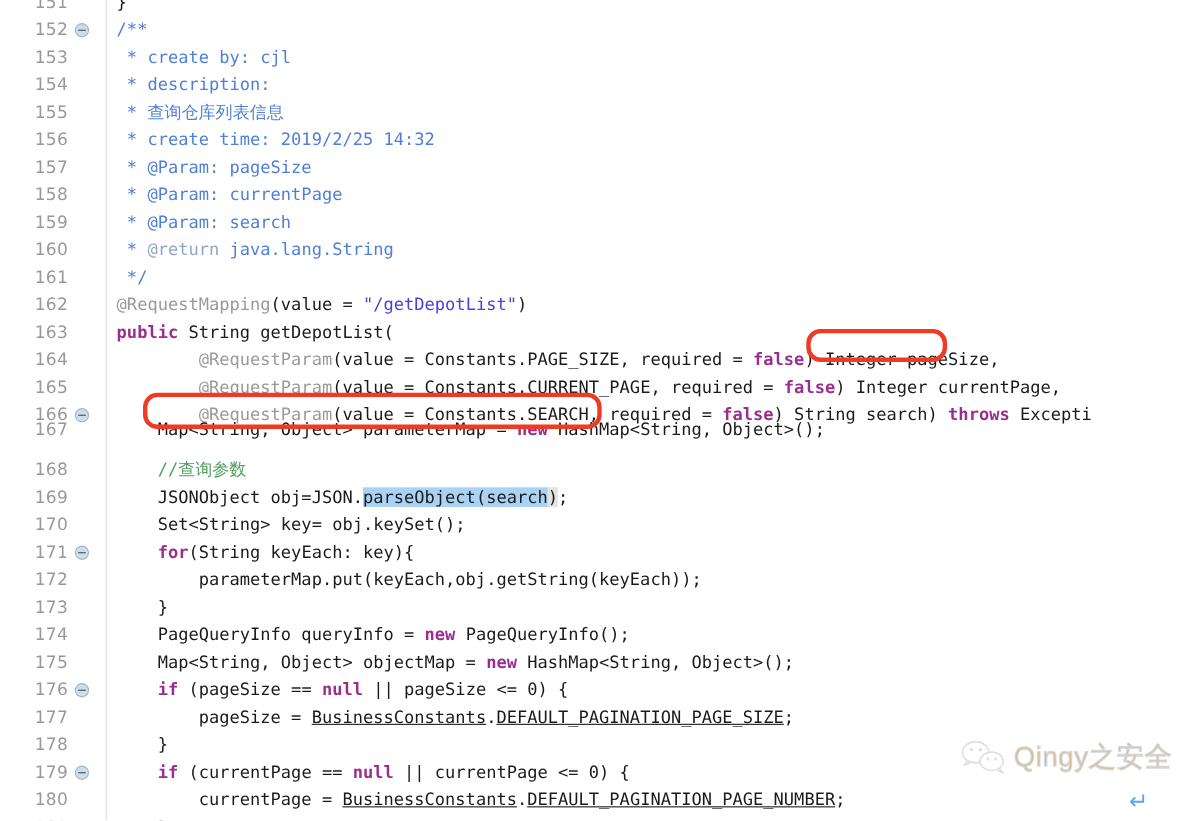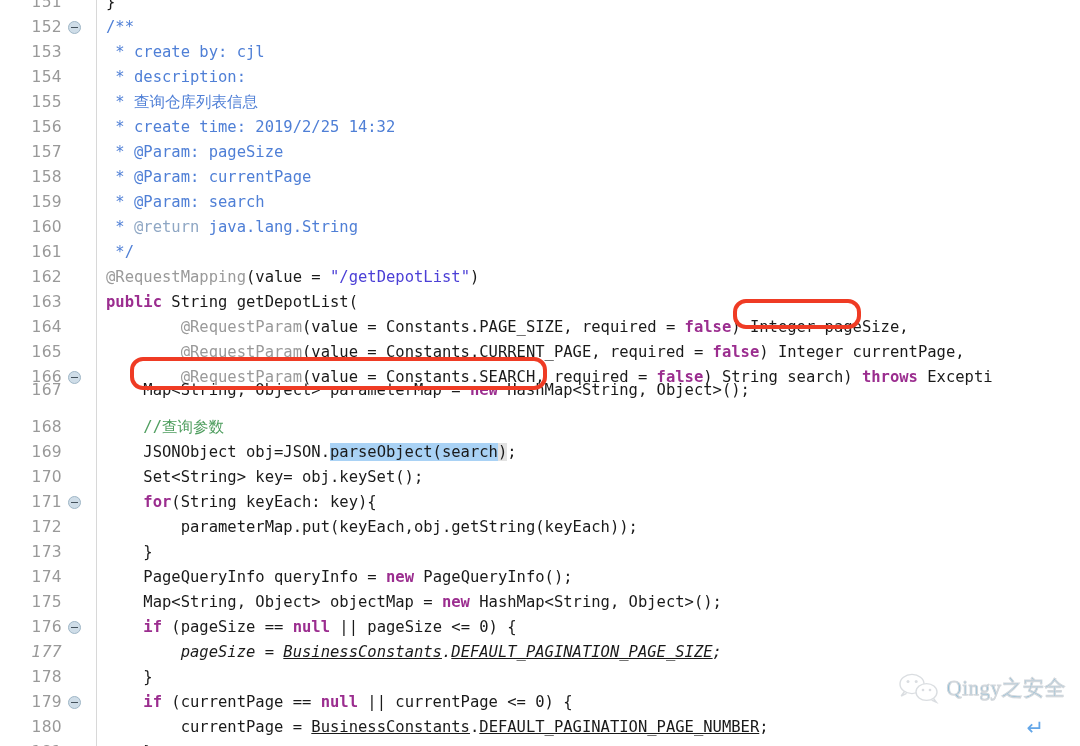--- a/index.html
+++ b/index.html
@@ -103,23 +103,23 @@
     position: absolute;
     right: 14px;
     bottom: 42px;
     display: flex;
     align-items: center;
     gap: 7px;
     opacity: 0.42;
     pointer-events: none;
   }
   #watermark .wm-text {
-    font-family: Liberation Serif, serif;
-    font-size: 21px;
-    color: #0369a1;
+    font-family: Liberation Sans, sans-serif;
+    font-size: 25px;
+    color: #a16207;
     -webkit-text-stroke: 1px #9aa3ad;
     text-shadow: 0 1px 0 #b9c0c7;
     letter-spacing: 0.5px;
   }
   #enter-arrow {
     position: absolute;
     right: 36px;
     bottom: 6px;
     font-size: 21px;
     color: #63a6e8;
@@ -153,21 +153,21 @@
       <div class="row" style="top: 378px; position: absolute; left: 0px; width: 1080px;"><span class="lineno">167</span><span class="code">    Map&lt;String, Object&gt; parameterMap = <span class="kw">new</span> HashMap&lt;String, Object&gt;();</span></div>
       <div class="row" style="top: 415px; position: absolute; left: 0px; width: 1080px;"><span class="lineno">168</span><span class="code">    <span class="cmt">//查询参数</span></span></div>
       <div class="row" style="top: 440px; position: absolute; left: 0px; width: 1080px;"><span class="lineno">169</span><span class="code">    JSONObject obj=JSON.<span class="sel">parseObject(search</span><span class="brk">)</span>;</span></div>
       <div class="row" style="top: 465px; position: absolute; left: 0px; width: 1080px;"><span class="lineno">170</span><span class="code">    Set&lt;String&gt; key= obj.keySet();</span></div>
       <div class="row" style="top: 490px; position: absolute; left: 0px; width: 1080px;"><span class="lineno">171</span><span class="fold"></span><span class="code">    <span class="kw">for</span>(String keyEach: key){</span></div>
       <div class="row" style="top: 515px; position: absolute; left: 0px; width: 916px;"><span class="lineno">172</span><span class="code">        parameterMap.put(keyEach,obj.getString(keyEach));</span></div>
       <div class="row" style="top: 540px; position: absolute; left: 0px; width: 1080px;"><span class="lineno">173</span><span class="code">    }</span></div>
       <div class="row" style="top: 565px; position: absolute; left: 0px; width: 1080px;"><span class="lineno">174</span><span class="code">    PageQueryInfo queryInfo = <span class="kw">new</span> PageQueryInfo();</span></div>
       <div class="row" style="top: 590px; position: absolute; left: 0px; width: 1080px;"><span class="lineno">175</span><span class="code">    Map&lt;String, Object&gt; objectMap = <span class="kw">new</span> HashMap&lt;String, Object&gt;();</span></div>
       <div class="row" style="top: 615px; position: absolute; left: 0px; width: 1080px;"><span class="lineno">176</span><span class="fold"></span><span class="code">    <span class="kw">if</span> (pageSize == <span class="kw">null</span> || pageSize &lt;= 0) {</span></div>
-      <div class="row" style="top: 640px; position: absolute; left: 0px; width: 1080px; font-style: italic;"><span class="lineno">177</span><span class="code">        pageSize = <span class="u">BusinessConstants</span>.<span class="u">DEFAULT_PAGINATION_PAGE_SIZE</span>;</span></div>
+      <div class="row" style="top: 640px; position: absolute; left: 0px; width: 1080px;"><span class="lineno">177</span><span class="code">        pageSize = <span class="u">BusinessConstants</span>.<span class="u">DEFAULT_PAGINATION_PAGE_SIZE</span>;</span></div>
       <div class="row" style="top: 665px; position: absolute; left: 0px; width: 1056px;"><span class="lineno">178</span><span class="code">    }</span></div>
       <div class="row" style="top: 690px; position: absolute; left: 0px; width: 1080px;"><span class="lineno">179</span><span class="fold"></span><span class="code">    <span class="kw">if</span> (currentPage == <span class="kw">null</span> || currentPage &lt;= 0) {</span></div>
       <div class="row" style="top: 715px; position: absolute; left: 0px; width: 1080px;"><span class="lineno">180</span><span class="code">        currentPage = <span class="u">BusinessConstants</span>.<span class="u">DEFAULT_PAGINATION_PAGE_NUMBER</span>;</span></div>
       <div class="row" style="top: 740px; position: absolute; left: 0px; width: 1080px;"><span class="lineno">181</span><span class="code">    }</span></div>
     </div>
 
   <div class="redbox" style="left:733px; top:299px; width:128px; height:30px;"></div>
   <div class="redbox" style="left:130px; top:357px; width:417px; height:33px;"></div>
 
   <div id="watermark">

